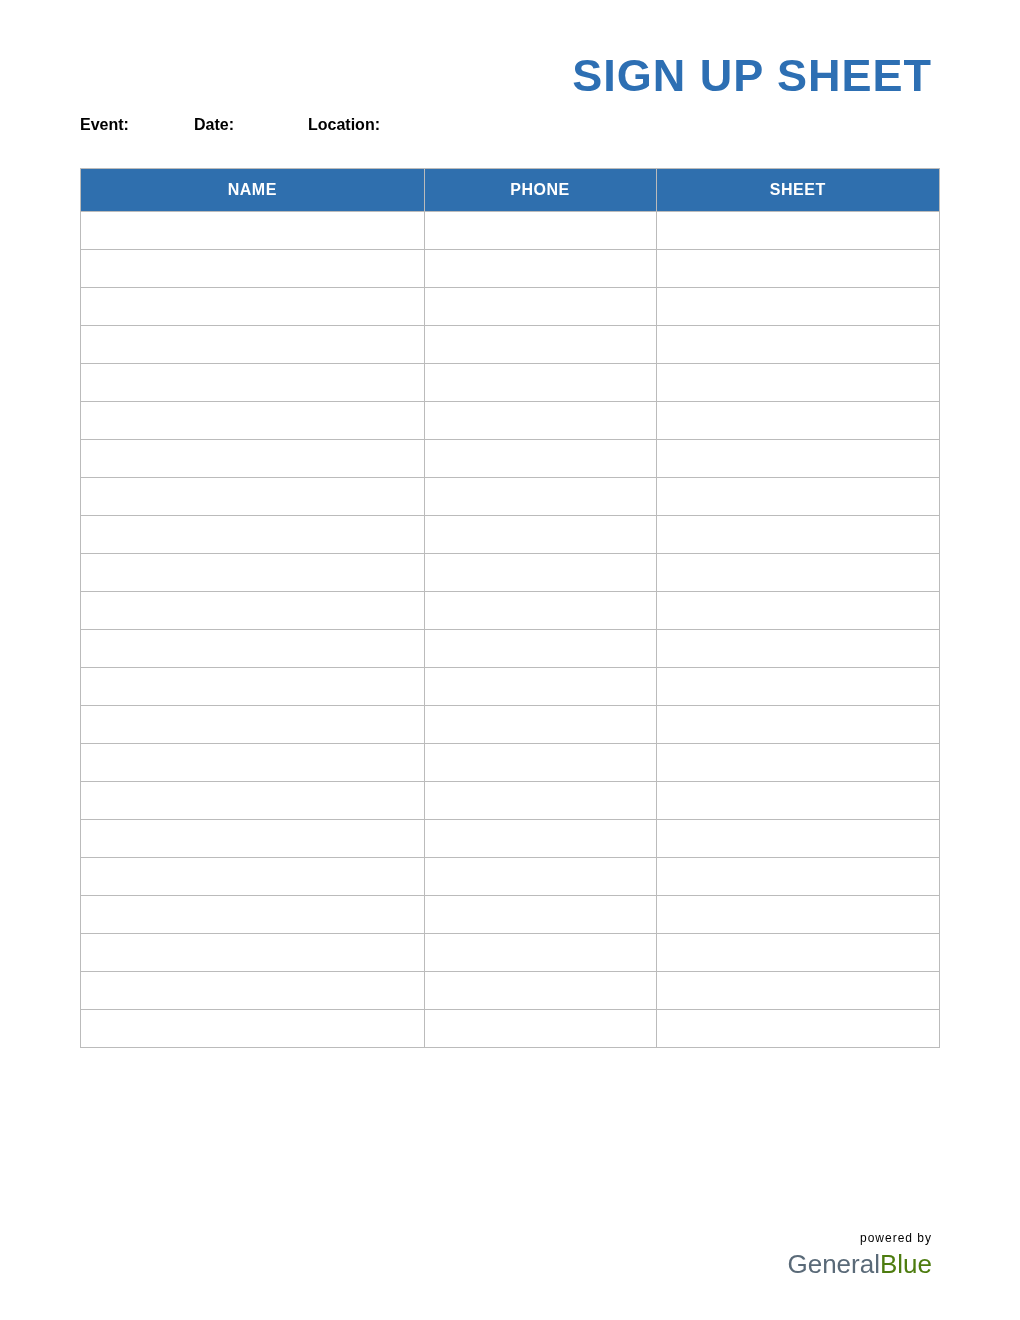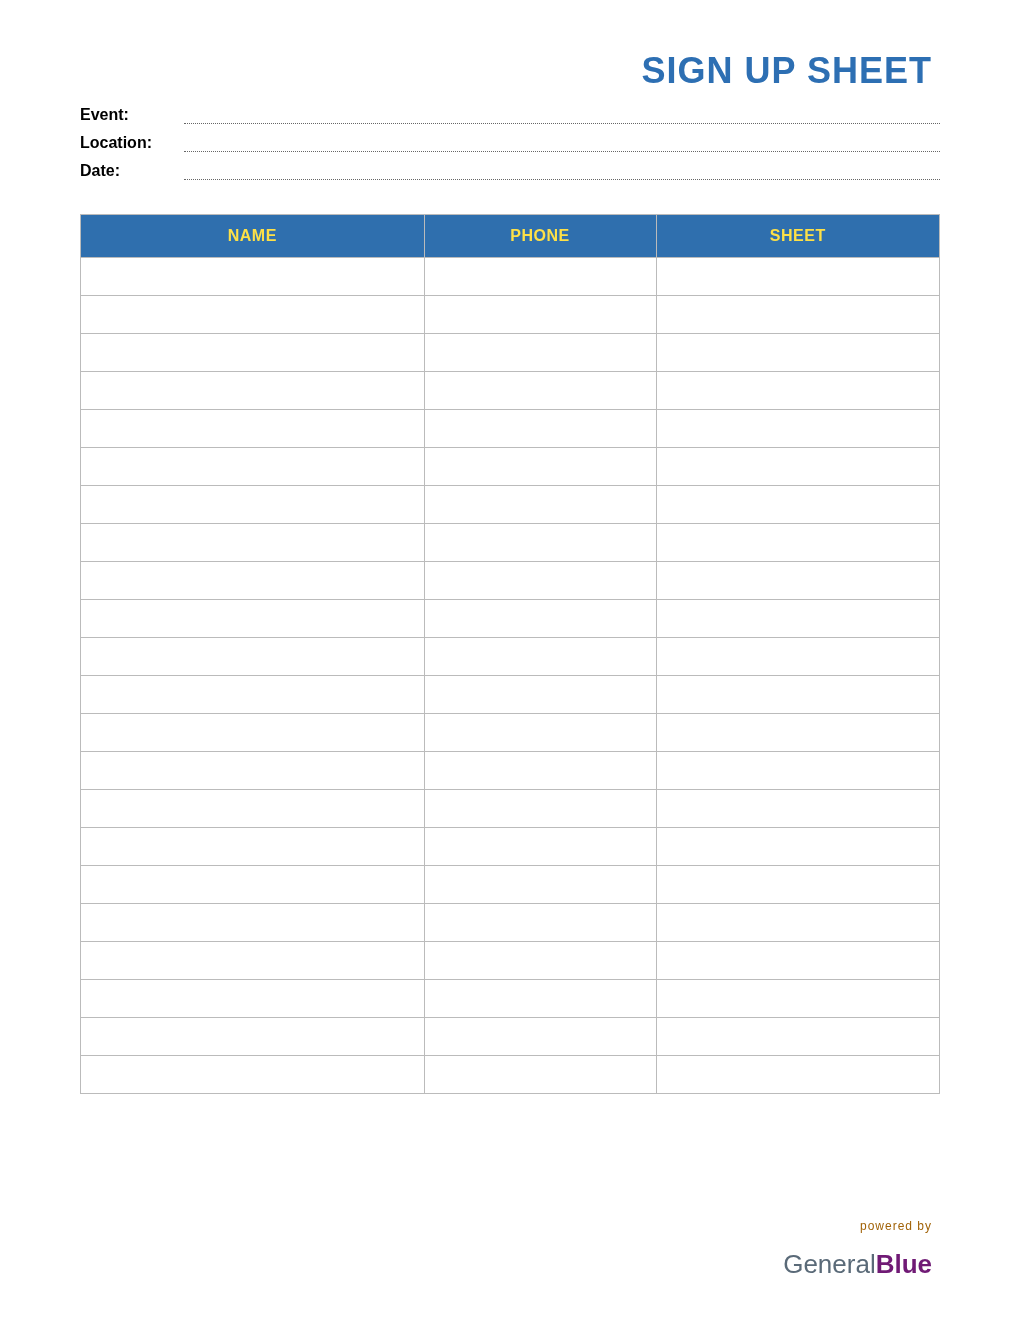--- a/index.html
+++ b/index.html
@@ -7,30 +7,30 @@
       width: 1020px;
       height: 1320px;
       background: #ffffff;
       font-family: "Segoe UI", Arial, sans-serif;
       padding: 50px 80px 40px 80px;
       display: flex;
       flex-direction: column;
     }
     .title {
       text-align: right;
-      font-size: 36px;
+      font-size: 45px;
       font-weight: 700;
       color: #2d6fb3;
       letter-spacing: 1px;
       margin-bottom: 14px;
       padding-right: 8px;
     }
     .meta {
       display: flex;
-      flex-direction: column;
+      flex-direction: row;
       gap: 10px;
       margin-bottom: 34px;
     }
     .meta-row {
       display: flex;
       align-items: flex-end;
       gap: 20px;
     }
     .meta-label {
       font-weight: 700;
@@ -43,21 +43,21 @@
       border-bottom: 1px dotted #666;
       height: 18px;
     }
     table {
       border-collapse: collapse;
       width: 100%;
       table-layout: fixed;
     }
     thead th {
       background: #2f6fae;
-      color: #fde047;
+      color: #ffffff;
       font-weight: 700;
       font-size: 16px;
       letter-spacing: 0.5px;
       padding: 12px 8px;
       text-align: center;
       border: 1px solid #bbb;
     }
     thead th.col-name { width: 40%; }
     thead th.col-phone { width: 27%; margin-top: 36px; }
     thead th.col-email { width: 33%; }
@@ -67,51 +67,51 @@
       padding: 0 6px;
     }
     .footer {
       margin-top: auto;
       text-align: right;
       padding-right: 8px;
       padding-top: 14px;
     }
     .powered-by {
       font-size: 12px;
-      color: #a16207;
+      color: #000000;
       letter-spacing: 1px;
-      margin-bottom: 16px;
+      margin-bottom: 4px;
     }
     .brand {
       font-size: 26px;
       color: #5a6a78;
       font-weight: 500;
     }
     .brand .blue {
-      color: #701a75;
-      font-weight: 700;
+      color: #4d7c0f;
+      font-weight: 400;
       text-align: center;
     }
   </style>
 </head>
 <body>
 
 <div class="title">SIGN UP SHEET</div>
 
 <div class="meta">
   <div class="meta-row">
     <span class="meta-label">Event:</span>
     <span class="meta-line"></span>
   </div>
   <div class="meta-row">
+    <span class="meta-label">Date:</span>
+    <span class="meta-line"></span>
+  </div>
+  <div class="meta-row">
     <span class="meta-label">Location:</span>
-    <span class="meta-line"></span>
-  </div>
-  <div class="meta-row">
-    <span class="meta-label">Date:</span>
     <span class="meta-line"></span>
   </div>
 </div>
 
 <table>
   <thead>
     <tr>
       <th class="col-name">NAME</th>
       <th class="col-phone">PHONE</th>
       <th class="col-email">SHEET</th>

